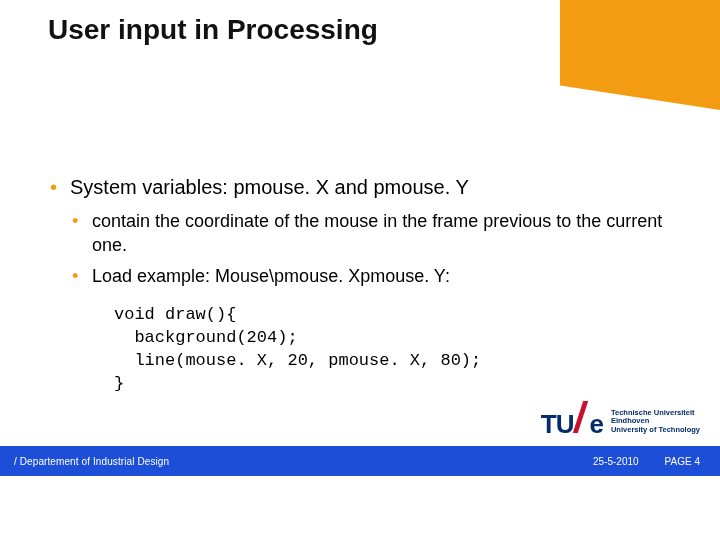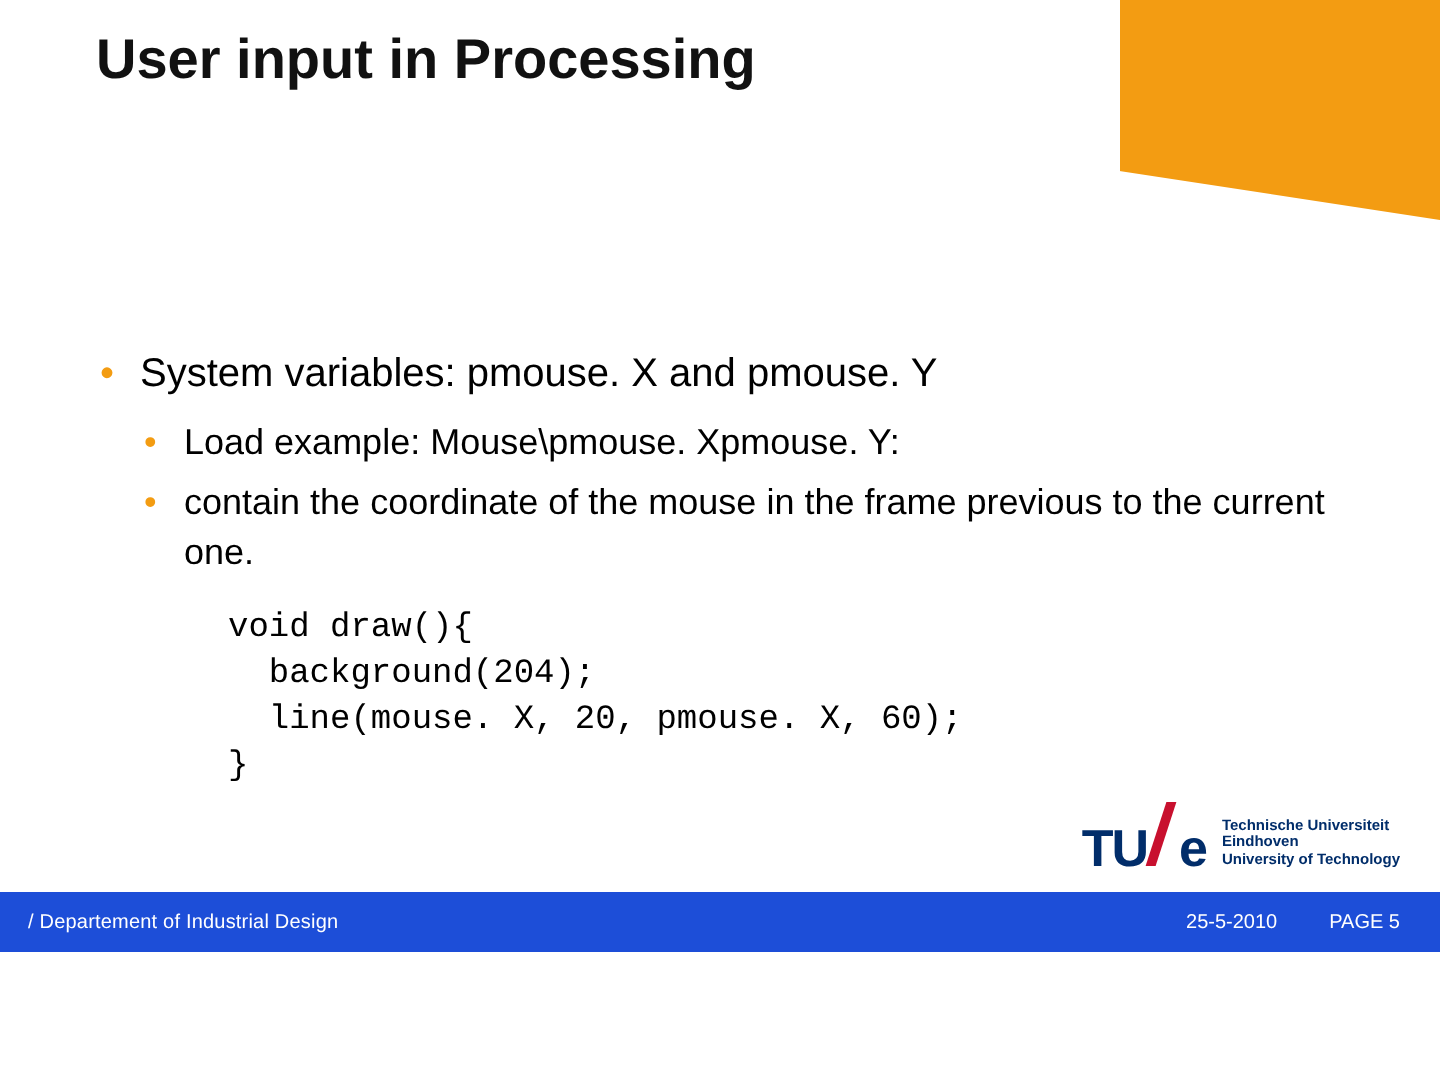--- a/index.html
+++ b/index.html
@@ -117,29 +117,29 @@
       <span>User input in Processing</span><br>
     </h1>
   </div>
 
   <div class="content">
     <ul class="bullets-l1">
       <li>
         <span>System variables: pmouse. X and pmouse. Y</span>
         <ul class="bullets-l2">
           <li>
-            <span>Load example: Mouse\pmouse. Xpmouse. Y:</span>
+            <span>contain the coordinate of the mouse in the frame previous to the current one.</span>
           </li>
           <li>
-            <span>contain the coordinate of the mouse in the frame previous to the current one.</span>
+            <span>Load example: Mouse\pmouse. Xpmouse. Y:</span>
           </li>
         </ul>
         <div class="code-block">void draw(){
   background(204);
-  line(mouse. X, 20, pmouse. X, 60);
+  line(mouse. X, 20, pmouse. X, 80);
 }</div>
       </li>
     </ul>
   </div>
 
   <div class="logo-wrap">
     <div class="logo-tu">
       <span>TU</span>
       <span class="logo-slash"></span>
       <span class="logo-e">e</span>
@@ -148,17 +148,17 @@
       <div>Technische Universiteit</div>
       <div>Eindhoven</div>
       <div>University of Technology</div>
     </div>
   </div>
 
   <div class="footer-bar">
     <div class="footer-left">/ Departement of Industrial Design</div>
     <div class="footer-right">
       <span>25-5-2010</span>
-      <span>PAGE 5</span>
+      <span>PAGE 4</span>
     </div>
   </div>
 
 </div>
 
 </body></html>

